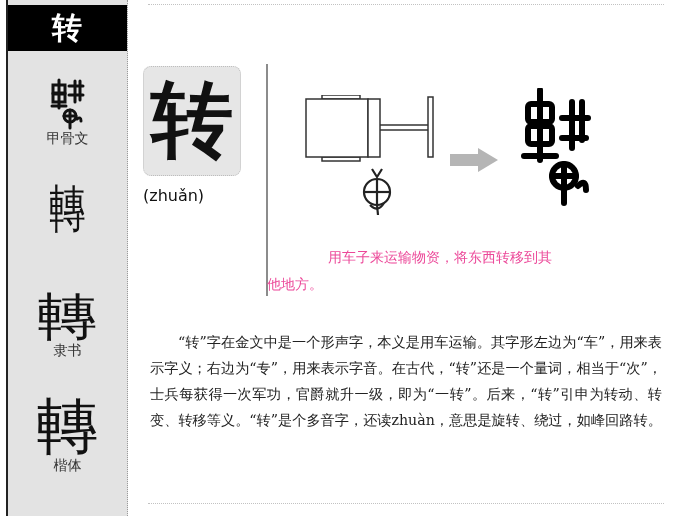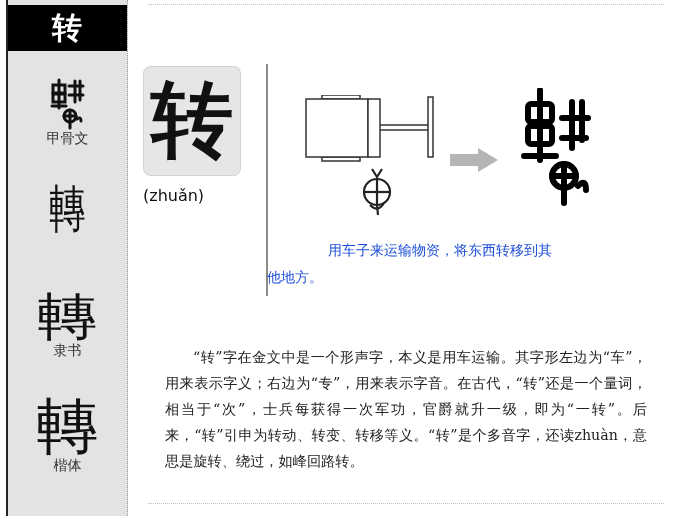--- a/index.html
+++ b/index.html
@@ -39,27 +39,27 @@
             font-family:"DejaVu Sans","Liberation Sans",sans-serif; font-size:16px; color:#111; }
 
   .vdivider { position:absolute; left:266px; top:64px; width:2px; height:232px; background:#8c8c8c; }
 
   
   .illus { position:absolute; left:290px; top:95px; width:150px; height:135px; }
   .arrow { position:absolute; left:450px; top:148px; width:48px; height:24px; }
   .oracle-big { position:absolute; left:520px; top:88px; width:80px; height:118px;
                 font-size:60px; line-height:1; text-align:center; color:#000; font-weight:bold; }
 
-  .caption { position:absolute; left:290px; top:237px; width:320px; font-size:14px; line-height:27px; color:#1d4ed8; }
+  .caption { position:absolute; left:290px; top:244px; width:320px; font-size:14px; line-height:27px; color:#ec4899; }
   .caption .line1 { text-indent:38px; display:block; }
   .caption .line2 { display:block; margin-left:-23px; }
 
   .body-text { position:absolute; left:150px; top:329px; width:512px; font-size:14.2px; line-height:26px;
                color:#222; text-align:justify; }
-  .body-text p { margin:15px; text-indent:28px; }
+  .body-text p { margin:0; text-indent:28px; }
 </style>
 </head>
 <body>
 
 <div class="rule-top"></div>
 
 <aside class="sidebar">
   <div class="sidebar-top-strip"></div>
   <div class="title-block">转</div>
 

